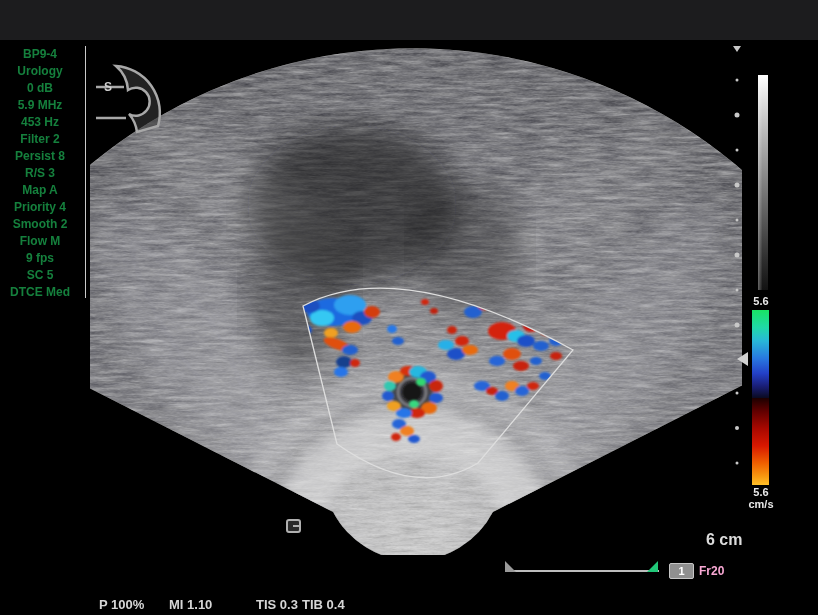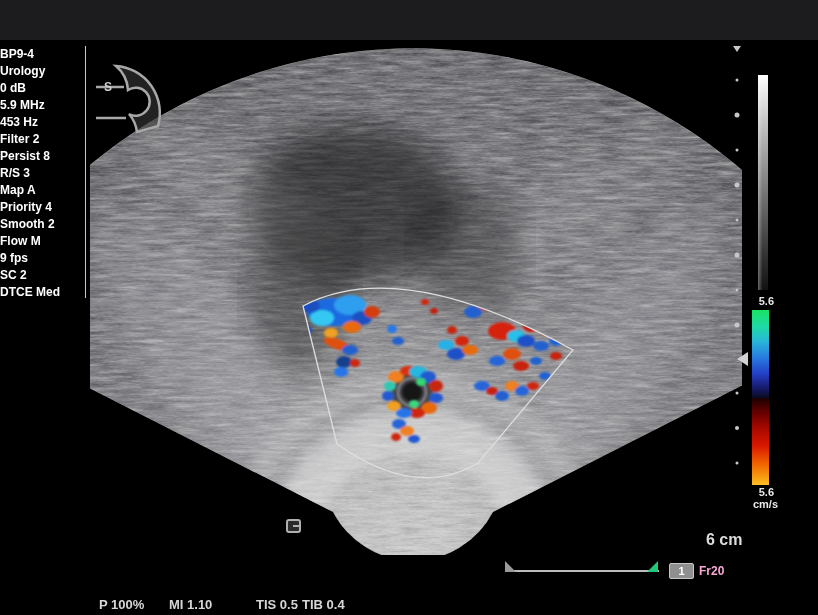--- a/index.html
+++ b/index.html
@@ -3,33 +3,33 @@
 <meta charset="utf-8">
 <style>
   html,body{margin:0;padding:0;background:#000;}
   #screen{position:relative;width:818px;height:615px;background:#000;overflow:hidden;
           font-family:"Liberation Sans",sans-serif;}
   .abs{position:absolute;}
   #topband{left:0;top:0;width:818px;height:40px;background:#1c1c1e;}
   #imgsvg{left:0;top:0;z-index:1;}
   .ovl{z-index:2;}
   
-  #params{left:0;top:46px;width:80px;text-align:left;color:#ffffff;
+  #params{left:0;top:46px;width:80px;text-align:center;color:#15803d;
           font-size:12px;font-weight:bold;line-height:17px;}
   #vsep{left:85px;top:46px;width:1px;height:252px;background:#c9c9c9;}
   #smark{left:104px;top:80px;color:#cfcfcf;font-size:12px;font-weight:bold;}
   
   #graybar{left:758px;top:75px;width:10px;height:215px;
     background:linear-gradient(to right, rgba(255,255,255,.35), rgba(255,255,255,0) 45%),
                linear-gradient(to bottom,#ffffff 0%,#e9e9e9 8%,#bdbdbd 25%,#8d8d8d 45%,#5e5e5e 65%,#303030 85%,#121212 100%);}
   #cbarTop{left:752px;top:310px;width:17px;height:88px;
     background:linear-gradient(to bottom,#18e464 0%,#20d8a8 20%,#28b8d8 35%,#2878e0 55%,#2340c8 72%,#1a1f7a 86%,#0a0a20 100%);}
   #cbarBot{left:752px;top:398px;width:17px;height:87px;
     background:linear-gradient(to bottom,#1c0000 0%,#600000 15%,#a80800 35%,#d81800 55%,#f06000 75%,#f89810 90%,#ffc028 100%);}
-  .scaleTxt{color:#e8e8e8;font-size:11px;font-weight:bold;text-align:right;}
+  .scaleTxt{color:#e8e8e8;font-size:11px;font-weight:bold;text-align:center;}
   #csTop{left:748px;top:295px;width:26px;}
   #csBot{left:748px;top:486px;width:26px;}
   #csUnit{left:744px;top:498px;width:34px;}
   #depth{left:706px;top:531px;color:#dcdcdc;font-size:16px;font-weight:bold;}
   
   #cineline{left:507px;top:570px;width:152px;height:2px;background:#bdbdbd;}
   #cineL{left:505px;top:561px;width:0;height:0;border-bottom:11px solid #9a9a9a;border-right:11px solid transparent;}
   #cineR{left:647px;top:561px;width:0;height:0;border-bottom:11px solid #21c879;border-left:11px solid transparent;}
   #framebox{left:669px;top:563px;width:23px;height:14px;background:#8f8f8f;border:1px solid #c6c6c6;
             border-radius:2px;color:#ffffff;font-size:11px;font-weight:bold;text-align:center;line-height:14px;}
@@ -221,21 +221,21 @@
     <div>5.9 MHz</div>
     <div>453 Hz</div>
     <div>Filter 2</div>
     <div>Persist 8</div>
     <div>R/S 3</div>
     <div>Map A</div>
     <div>Priority 4</div>
     <div>Smooth 2</div>
     <div>Flow M</div>
     <div>9 fps</div>
-    <div>SC 2</div>
+    <div>SC 5</div>
     <div>DTCE Med</div>
   </div>
   <div id="vsep" class="abs ovl"></div>
   <span id="smark" class="abs ovl">S</span>
 
   <div id="graybar" class="abs ovl"></div>
   <div id="csTop" class="abs ovl scaleTxt">5.6</div>
   <div id="cbarTop" class="abs ovl"></div>
   <div id="cbarBot" class="abs ovl"></div>
   <div id="csBot" class="abs ovl scaleTxt">5.6</div>
@@ -244,16 +244,16 @@
   <span id="depth" class="abs ovl">6 cm</span>
 
   <div id="cineline" class="abs ovl"></div>
   <div id="cineL" class="abs ovl"></div>
   <div id="cineR" class="abs ovl"></div>
   <div id="framebox" class="abs ovl">1</div>
   <span id="frlabel" class="abs ovl">Fr20</span>
 
   <span id="pwr" class="abs ovl botTxt">P 100%</span>
   <span id="mi" class="abs ovl botTxt">MI 1.10</span>
-  <span id="tis" class="abs ovl botTxt">TIS 0.5</span>
+  <span id="tis" class="abs ovl botTxt">TIS 0.3</span>
   <span id="tib" class="abs ovl botTxt">TIB 0.4</span>
 
 </div>
 
 </body></html>

